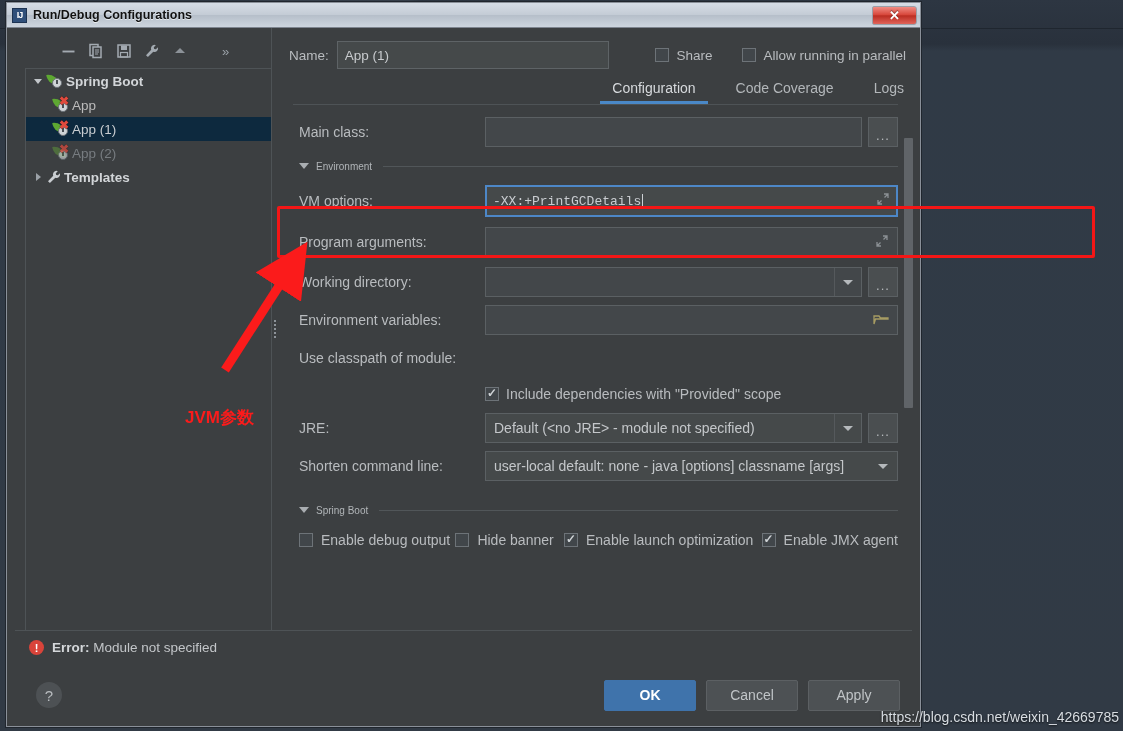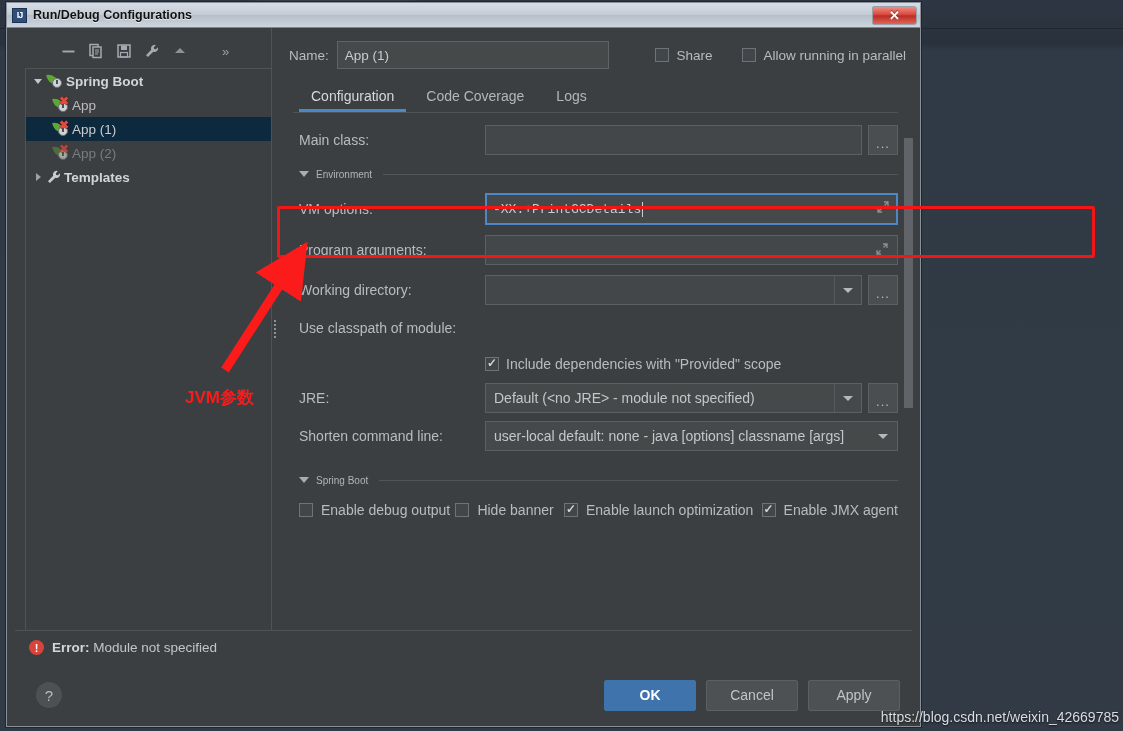--- a/index.html
+++ b/index.html
@@ -174,22 +174,22 @@
     display: flex; align-items: center; justify-content: center;
     position: relative;
   }
   .cbx.checked::after {
     content: "\2713"; color: #cfd3d6; font-size: 12px; line-height: 1;
     position: absolute; top: -1px; left: 1px; font-weight: bold;
   }
   .cbx-label { font-size: 13.5px; color: #b9bcbf; white-space: nowrap; }
 
   .tabs {
-    display: flex; align-items: flex-end; gap: 0;
-    padding-left: 16px; margin-top: 8px; height: 32px;
+    display: flex; align-items: flex-end; gap: 8px;
+    padding-left: 16px; height: 32px; justify-content: flex-end;
   }
   .tab {
     padding: 4px 16px 8px 16px; font-size: 14px; color: #b3b7ba;
     cursor: pointer; position: relative; white-space: nowrap;
   }
   .tab.active { color: #d6d9dc; }
   .tab.active::after {
     content:""; position: absolute; left: 4px; right: 4px; bottom: 0; height: 3px; background: #4a88c7;
   }
 
@@ -295,21 +295,21 @@
   }
   .btn.primary { background: #3f73ab; border-color: #3f73ab; color: #fff; font-weight: bold; }
 
   
   .overlay { position: absolute; inset: 0; pointer-events: none; }
   .red-box {
     position: absolute; left: 277px; top: 206px; width: 818px; height: 52px;
     border: 3px solid #f41616; border-radius: 2px;
   }
   .jvm-text {
-    position: absolute; left: 185px; top: 386px;
+    position: absolute; left: 185px; top: 406px;
     color: #fb1b1b; font-size: 17px; font-weight: bold;
     font-family: "Liberation Sans", sans-serif;
     white-space: nowrap;
   }
   .watermark {
     position: absolute; right: 4px; bottom: 6px;
     color: #d8dde2; font-size: 14px;
     font-family: "Liberation Sans", sans-serif;
     text-shadow: 0 1px 2px rgba(0,0,0,.7);
     white-space: nowrap;
@@ -510,20 +510,31 @@
             <span class="flabel">Working directory:</span>
             <span class="field empty">
               <span></span>
               <span class="combo-arrow" style="margin-left:auto">
                   <i class="tri-down"></i>
                 </span>
             </span>
             <span class="ellipsis-btn">...</span>
           </div>
 
+          <div class="form-row">
+            <span class="flabel">Environment variables:</span>
+            <span class="field empty">
+              <span></span>
+              <span class="folder-ic">
+                <svg width="16" height="14" viewBox="0 0 16 14">
+                    <path d="M1 3h5l1.5 2H15v1H2.5L1 11z" fill="none" stroke="#a79c63" stroke-width="1.3"></path>
+                  </svg>
+              </span>
+            </span>
+          </div>
 
           <div class="form-row" style="">
             <span class="flabel">Use classpath of module:</span>
           </div>
 
           <div class="cbx-row">
             <span class="cbx-inline">
               <span class="cbx checked"></span>
               <span class="cbx-label" style="font-size:14px">Include dependencies with "Provided" scope</span>
             </span>

